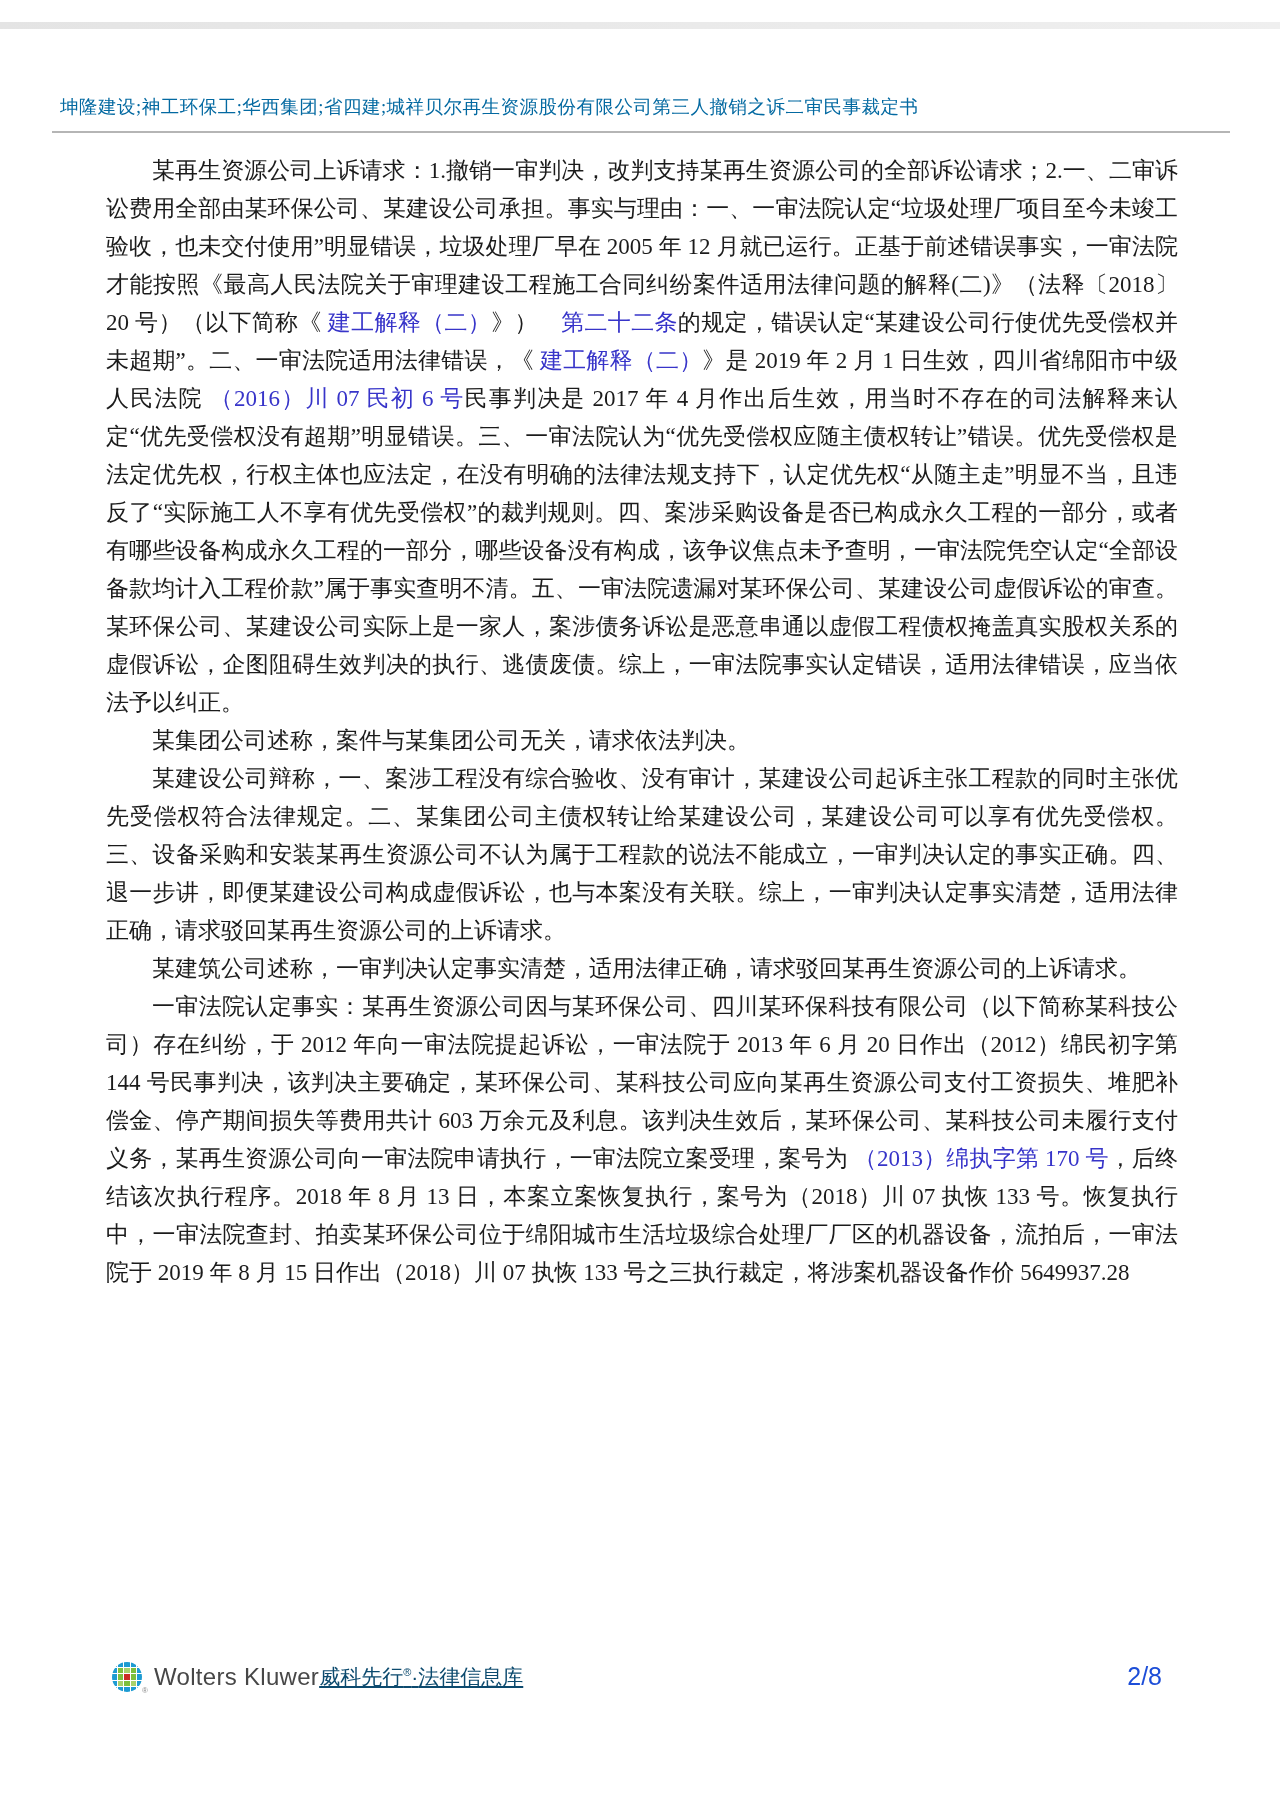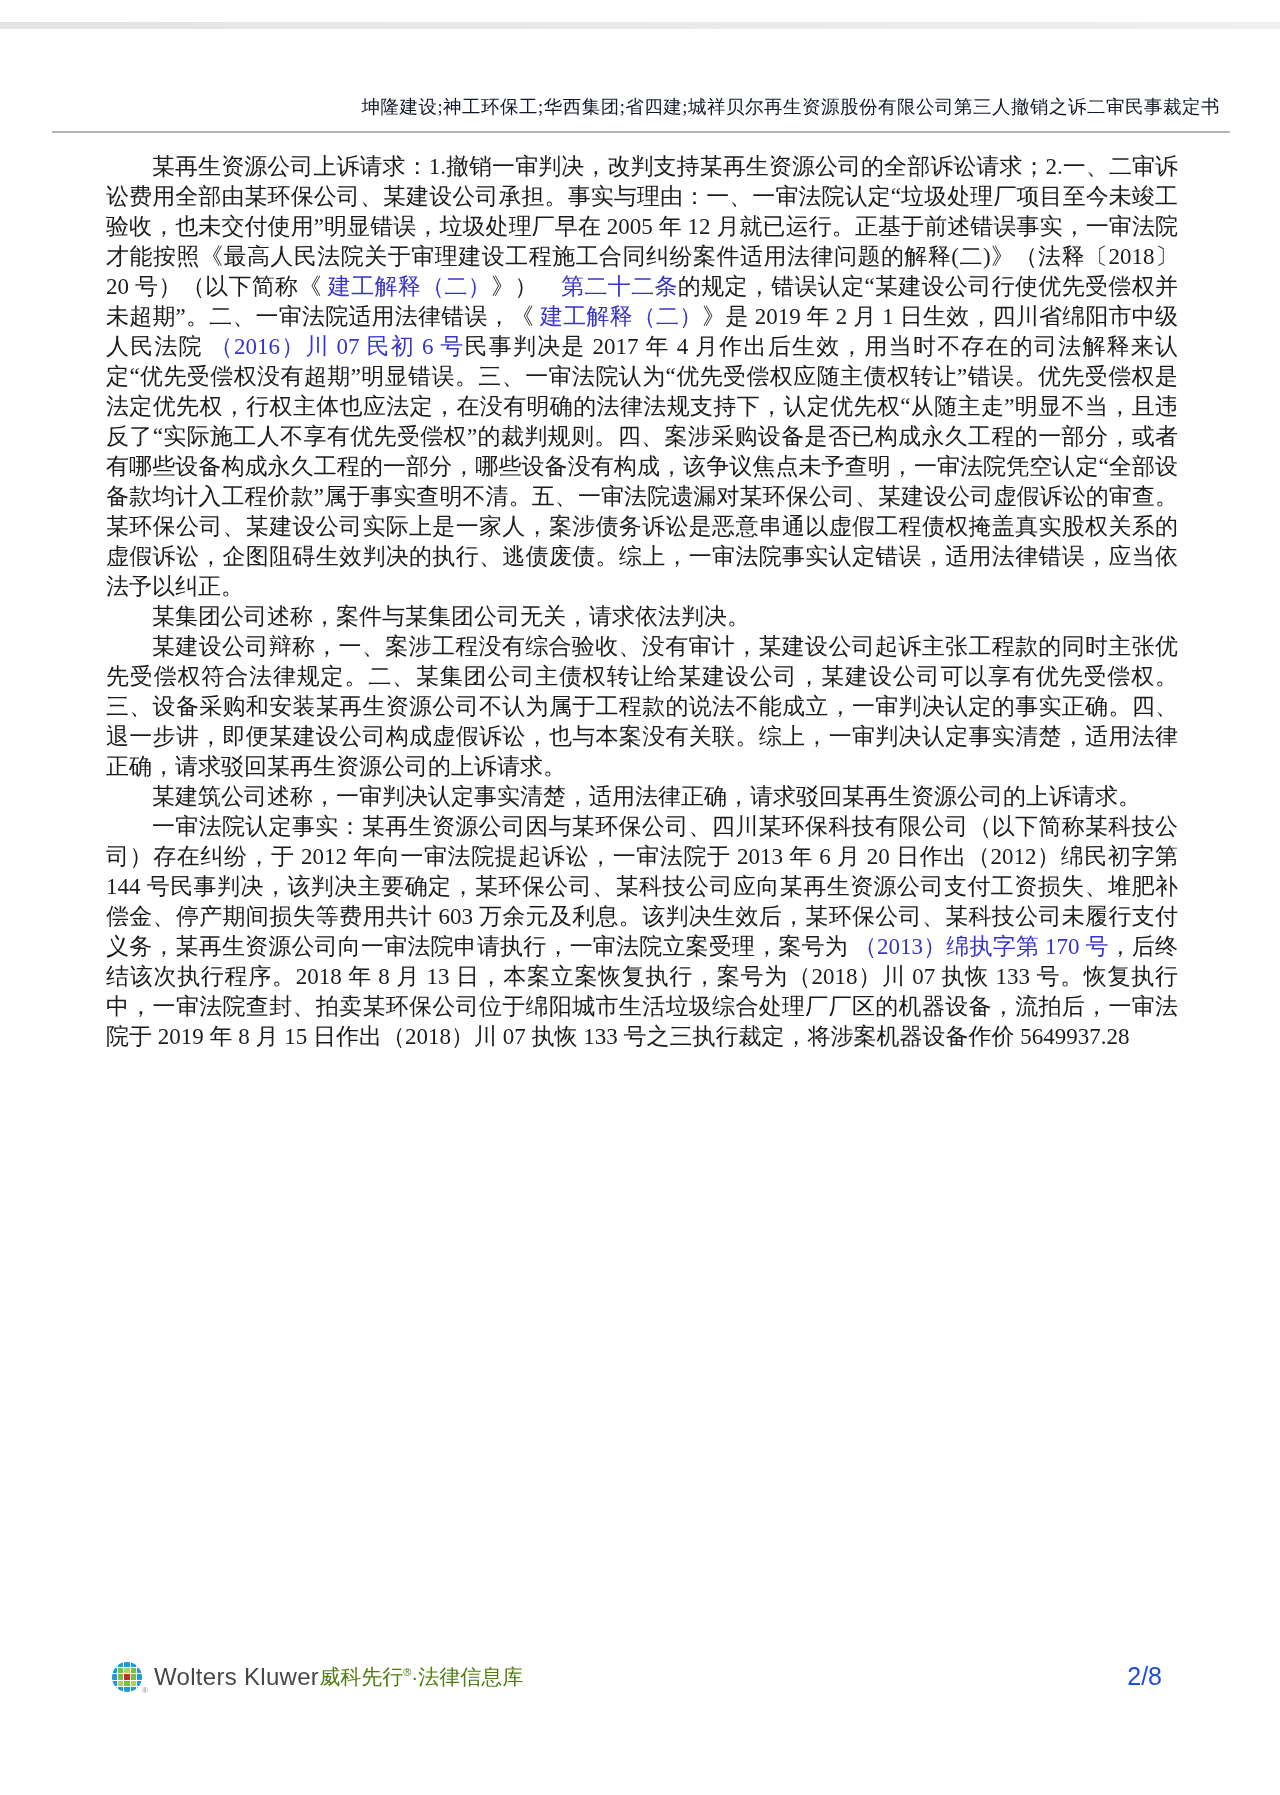--- a/index.html
+++ b/index.html
@@ -10,35 +10,35 @@
     font-family:"Liberation Serif","DejaVu Serif",serif;
     color:#1b1b1b;
     overflow:hidden;
   }
   .scan-band{
     position:absolute;top:22px;left:0;width:100%;height:7px;
     background:linear-gradient(to right,#e4e4e4,#efefef);
   }
   .doc-header{
     position:absolute;top:94px;left:60px;right:60px;
-    text-align:right;
+    text-align:left;
     font-size:18.5px;
     letter-spacing:0.5px;
-    color:#0f172a;
+    color:#0369a1;
     white-space:nowrap;
   }
   .header-rule{
     position:absolute;top:131px;left:52px;right:50px;
     border-top:2px solid #b5b5b5;
     height:0;
   }
   .doc-body{
     position:absolute;top:152px;left:106px;width:1072px;
     font-size:23px;
-    line-height:30px;
+    line-height:38px;
     text-align:justify;
     text-justify:inter-ideograph;
   }
   .para{margin:0;text-indent:2em;}
   .doc-link{color:#3734c9;cursor:pointer;text-decoration:none;}
   .doc-footer{
     position:absolute;left:112px;top:1659px;height:36px;
     display:flex;align-items:center;
     font-family:"Liberation Sans","DejaVu Sans",sans-serif;
   }
@@ -57,22 +57,23 @@
   .wk-reg{
     position:absolute;right:-6px;bottom:-3px;
     font-size:8px;color:#8a8a8a;
   }
   .wk-brand{
     font-size:24px;color:#474747;
     letter-spacing:0.3px;
     white-space:nowrap;
   }
   .wk-product{
-    font-size:21px;color:#4d7c0f;
+    font-size:21px;color:#0c4a6e;
     white-space:nowrap;
+    text-decoration:underline;
   }
   .wk-product sup{font-size:11px;line-height:0;}
   .page-number{
     position:absolute;right:118px;top:1662px;
     font-family:"Liberation Sans","DejaVu Sans",sans-serif;
     font-size:25px;color:#1d4ed8;
   }
 </style>
 </head>
 <body>

